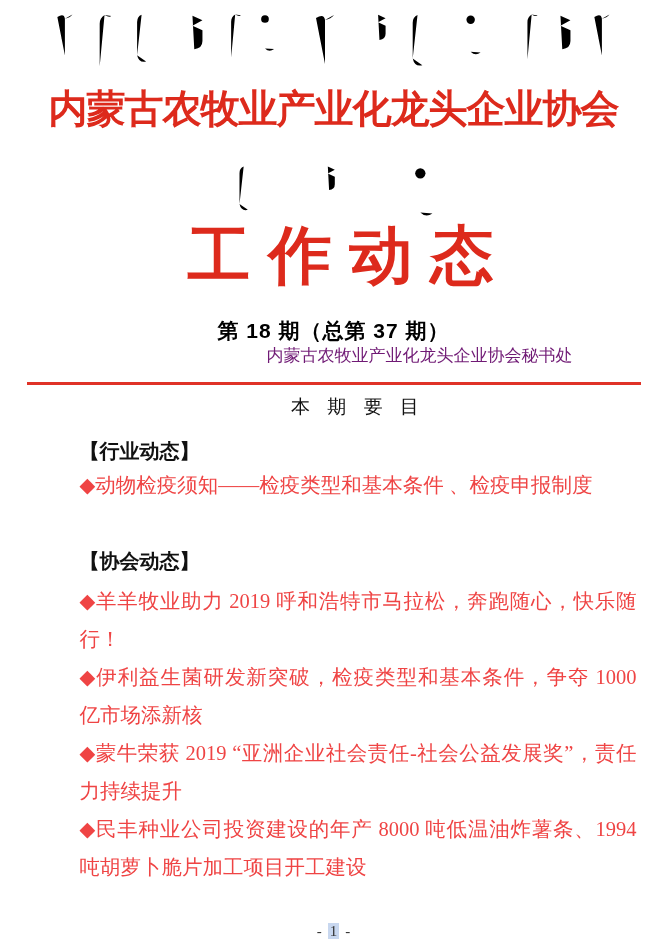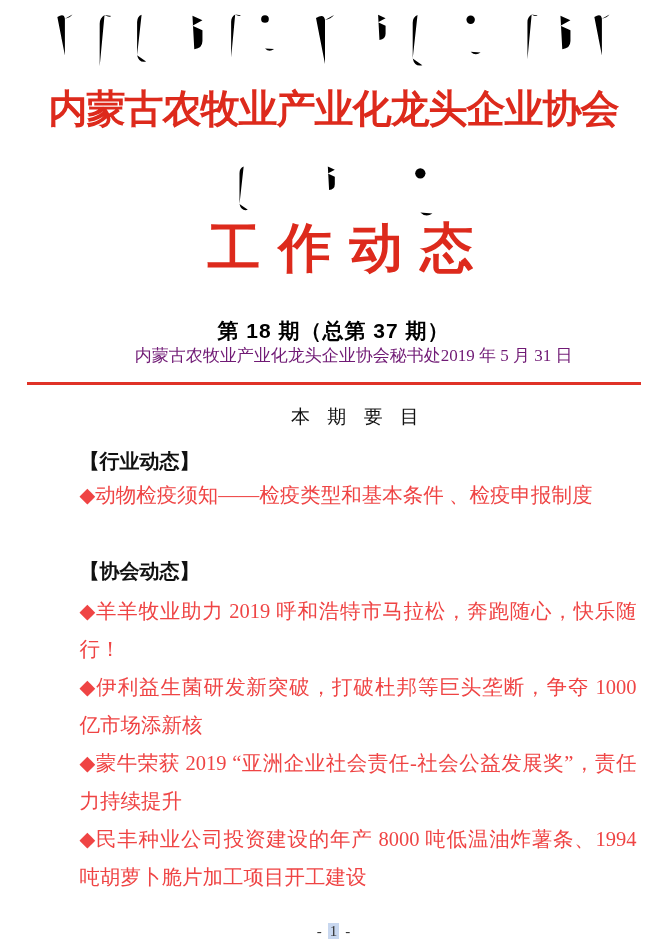--- a/index.html
+++ b/index.html
@@ -24,21 +24,21 @@
   .wgap{margin-left:22px;}
   .org-name{
     position:absolute;top:82px;left:0;right:0;
     text-align:center;
     font-size:39px;font-weight:bold;color:#dd2a1c;
     letter-spacing:-1px;white-space:nowrap;
   }
   .bulletin-title{
     position:absolute;top:213px;left:0;right:0;
     text-align:center;
-    font-size:53px;font-weight:bold;color:#dd2a1c;
+    font-size:63px;font-weight:bold;color:#dd2a1c;
     letter-spacing:18px;padding-left:32px;white-space:nowrap;
   }
   .issue-line{
     position:absolute;top:297px;left:0;right:0;
     text-align:center;
     font-family:"Liberation Sans","DejaVu Sans",sans-serif;
     font-size:21px;font-weight:bold;color:#000000;
     letter-spacing:1px;
     margin-top:20px;
   }
@@ -46,21 +46,21 @@
     position:absolute;top:344px;left:64px;right:70px;
     display:flex;justify-content:flex-end;align-items:baseline;
     font-size:17px;color:#701a75;
   }
   .red-rule{
     position:absolute;top:382px;left:2px;right:2px;height:3px;
     background:#e03227;
   }
   
   .toc{
-    position:absolute;top:398px;left:55px;width:557px;
+    position:absolute;top:388px;left:55px;width:557px;
   }
   .toc-heading{
     text-align:center;
     font-family:"Liberation Sans","DejaVu Sans",sans-serif;
     font-size:19px;color:#111111;letter-spacing:6px;
     line-height:30px;margin-top:4px;
   }
   .sec-title{
     font-family:"Liberation Sans","DejaVu Sans",sans-serif;
     font-size:20px;font-weight:bold;color:#111111;
@@ -161,34 +161,33 @@
         <use href="#mgB"></use>
       </svg>
   </div>
 
   <div class="bulletin-title">工作动态</div>
 
   <div class="issue-line">第 18 期（总第 37 期）</div>
 
   <div class="pub-row">
     <span>内蒙古农牧业产业化龙头企业协会秘书处</span>
-    <span>2019 年 5 月 31 日</span>
   </div>
 
   <div class="red-rule"></div>
 
   <div class="toc">
     <div class="toc-heading">本 期 要 目</div>
 
     <div class="sec-title">【行业动态】</div>
     <div class="toc-item">◆动物检疫须知——检疫类型和基本条件 、检疫申报制度</div>
 
     <div class="sec-title second">【协会动态】</div>
     <div class="toc-item">◆羊羊牧业助力 2019 呼和浩特市马拉松，奔跑随心，快乐随行！</div>
-    <div class="toc-item">◆伊利益生菌研发新突破，打破杜邦等巨头垄断，争夺 1000 亿市场添新核</div>
+    <div class="toc-item">◆伊利益生菌研发新突破，检疫类型和基本条件，争夺 1000 亿市场添新核</div>
     <div class="toc-item">◆蒙牛荣获 2019 “亚洲企业社会责任-社会公益发展奖”，责任力持续提升</div>
     <div class="toc-item">◆民丰种业公司投资建设的年产 8000 吨低温油炸薯条、1994 吨胡萝卜脆片加工项目开工建设</div>
   </div>
 
   <div class="footer">
     <span>-</span><span class="num">1</span><span>-</span>
   </div>
 
 </div>
 

